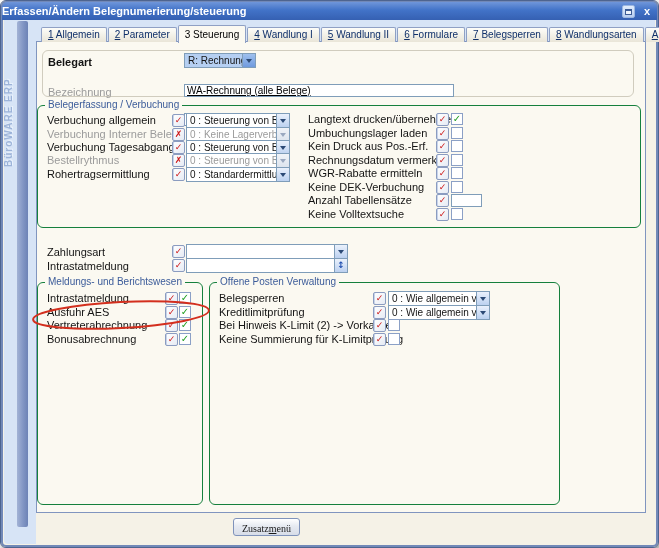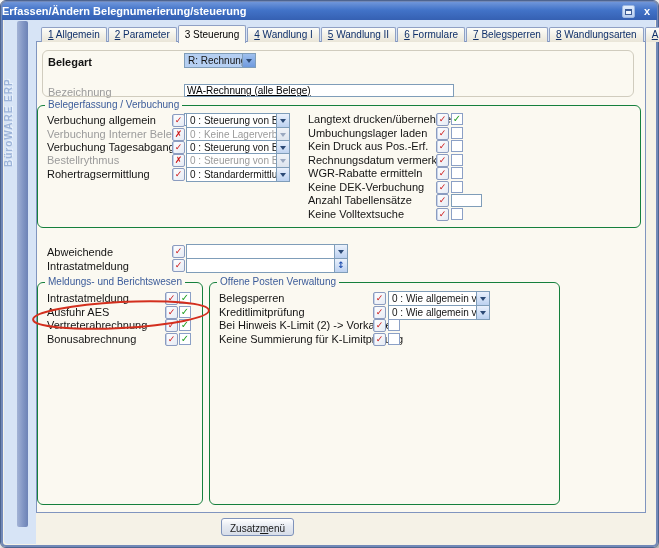--- a/index.html
+++ b/index.html
@@ -178,21 +178,21 @@
   <span class="cb" style="left:450px;top:180px;"></span>
 
   <span class="lbl" style="left:307px;top:193px;">Anzahl Tabellensätze</span>
   <span class="flag" style="left:435px;top:193px;">✓</span>
   <input class="tin" style="left: 450px; top: 193px; width: 31px;" value="">
 
   <span class="lbl" style="left:307px;top:207px;">Keine Volltextsuche</span>
   <span class="flag" style="left:435px;top:207px;">✓</span>
   <span class="cb" style="left:450px;top:207px;"></span>
 
-  <span class="lbl" style="left:46px;top:245px;">Abweichende</span>
+  <span class="lbl" style="left:46px;top:245px;">Zahlungsart</span>
   <span class="flag" style="left:171px;top:244px;">✓</span>
   <div class="combo" style="left:185px;top:243px;width:162px;">
     <span class="combo-text"></span>
     <span class="combo-btn">
           <span class="tri"></span>
         </span>
   </div>
   <span class="lbl" style="left:46px;top:259px;">Intrastatmeldung</span>
   <span class="flag" style="left:171px;top:258px;">✓</span>
   <div class="combo" style="left:185px;top:257px;width:162px;">
@@ -245,16 +245,16 @@
         </span>
   </div>
   <span class="lbl" style="left:218px;top:318px;">Bei Hinweis K-Limit (2) -&gt; Vorkasse</span>
   <span class="flag" style="left:372px;top:318px;">✓</span>
   <span class="cb" style="left:387px;top:318px;"></span>
 
   <span class="lbl" style="left:218px;top:332px;">Keine Summierung für K-Limitprüfung</span>
   <span class="flag" style="left:372px;top:332px;">✓</span>
   <span class="cb" style="left:387px;top:332px;"></span>
 
-  <button class="btn" style="left:220px;"><span>Zusatz</span><span class="key">m</span><span>enü</span></button>
+  <button class="btn" style="left:232px;font-family:Liberation Serif, serif;"><span>Zusatz</span><span class="key">m</span><span>enü</span></button>
 
 </div>
 </div>
 
 </body></html>

